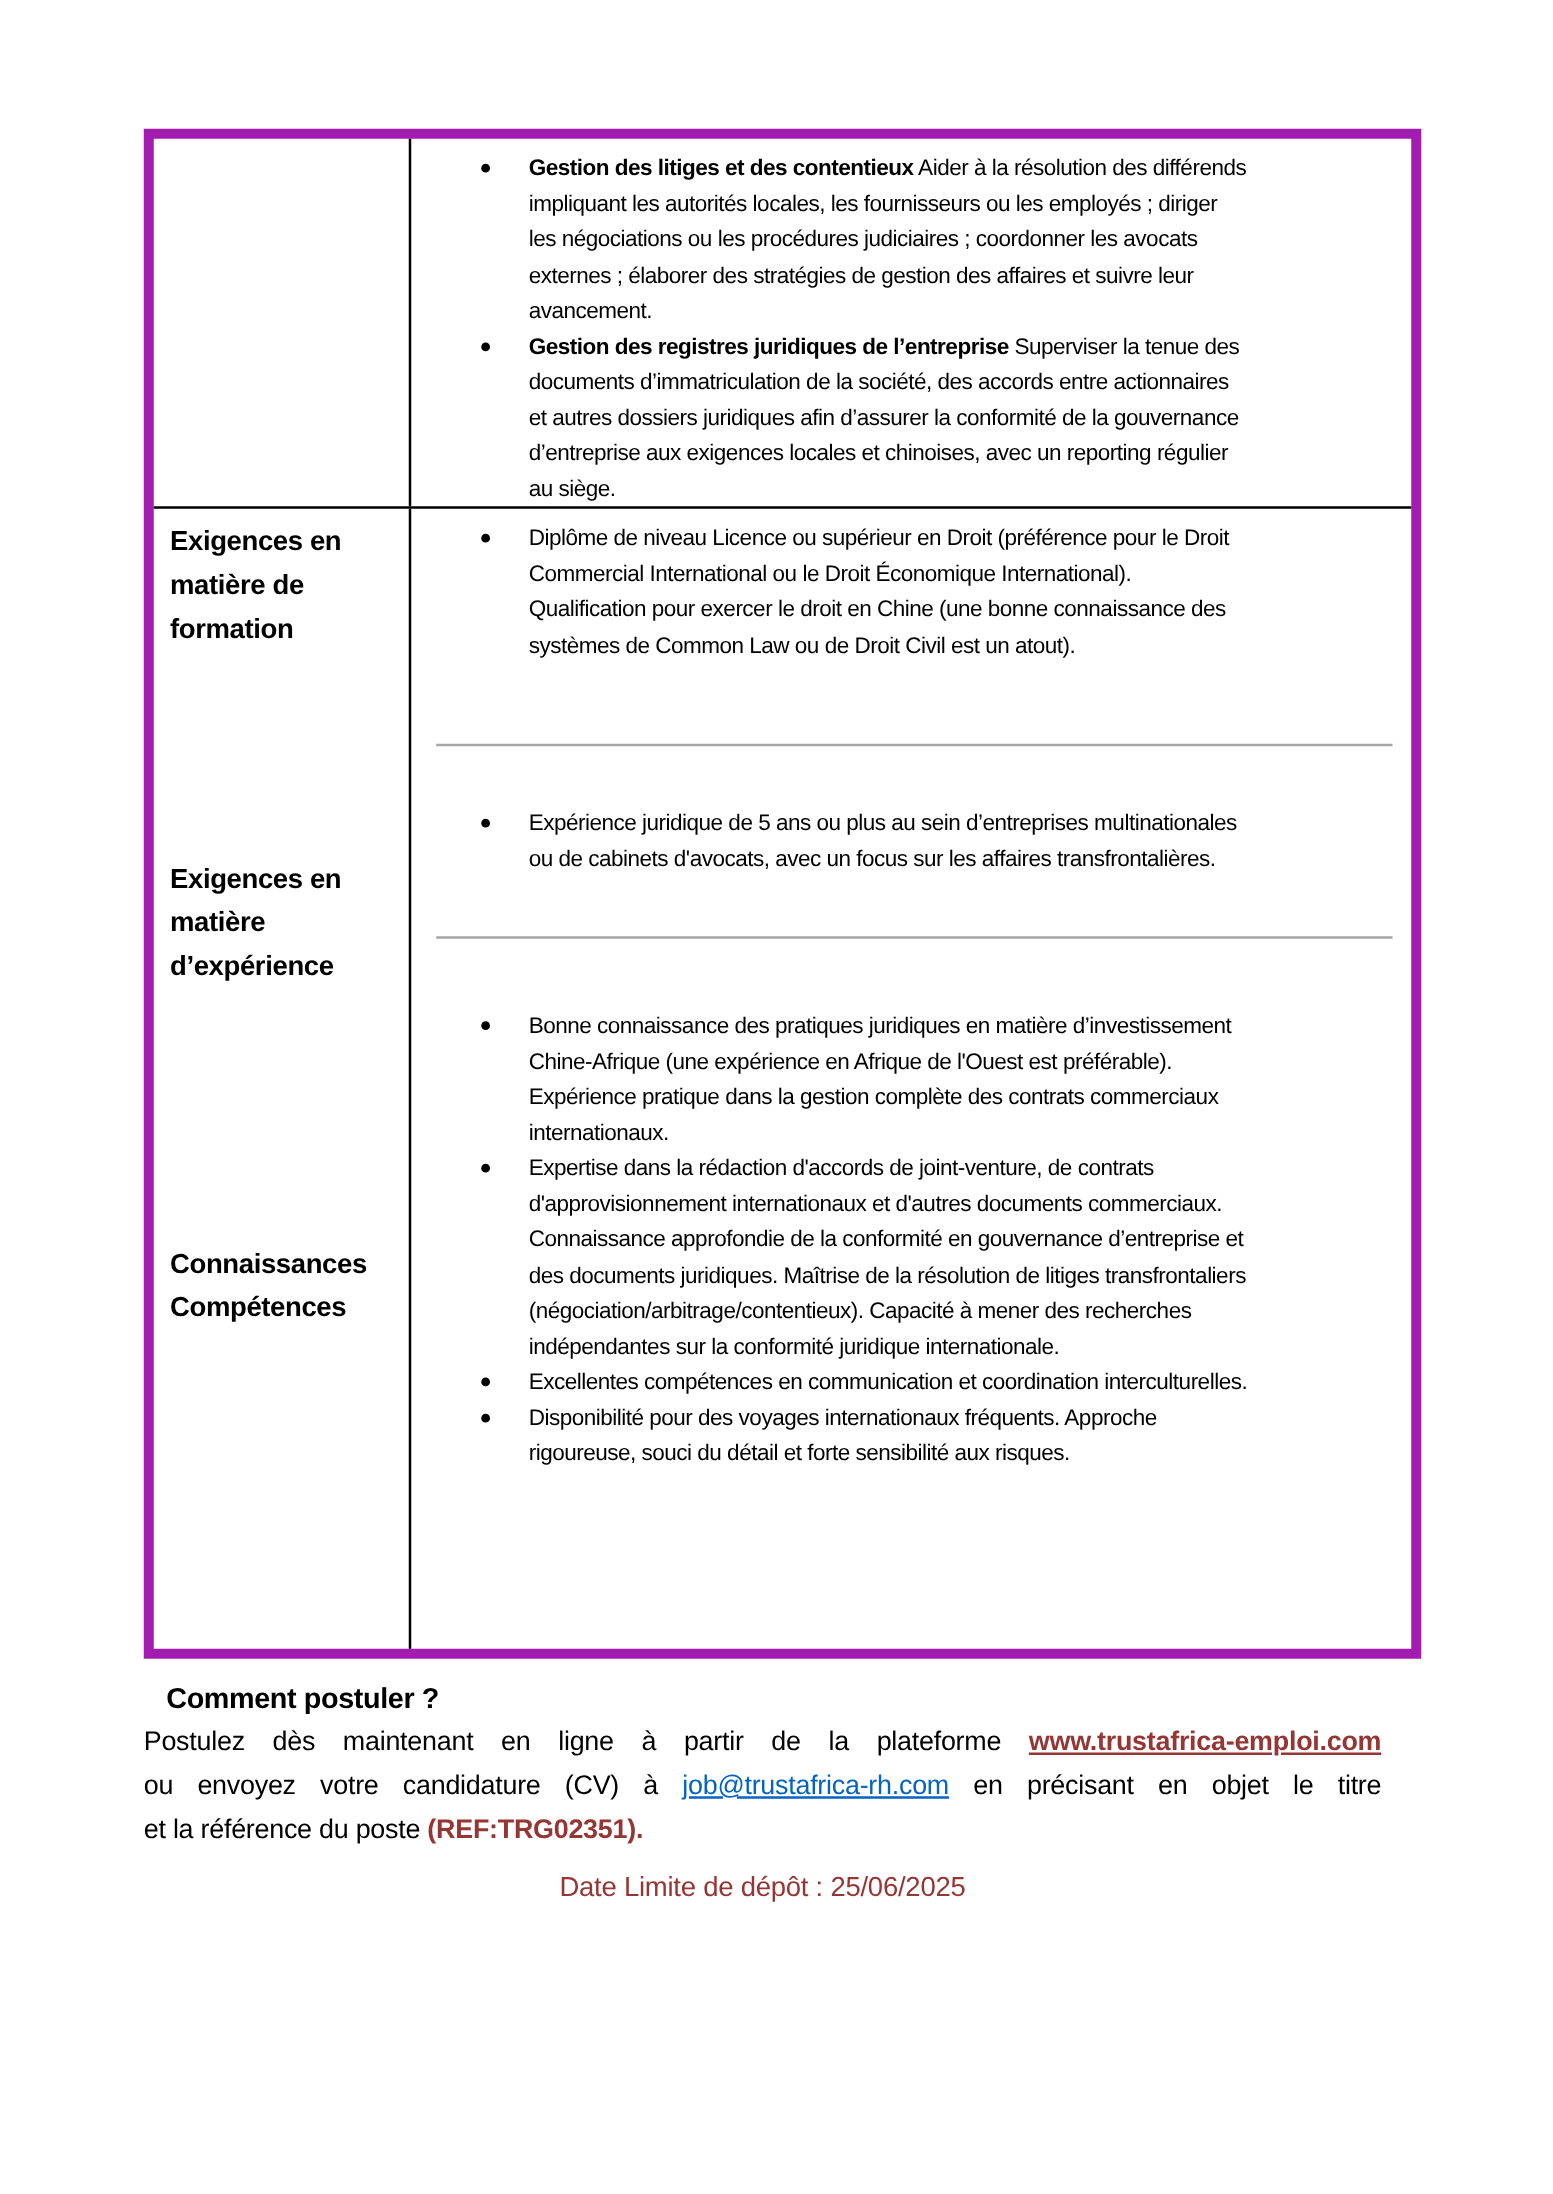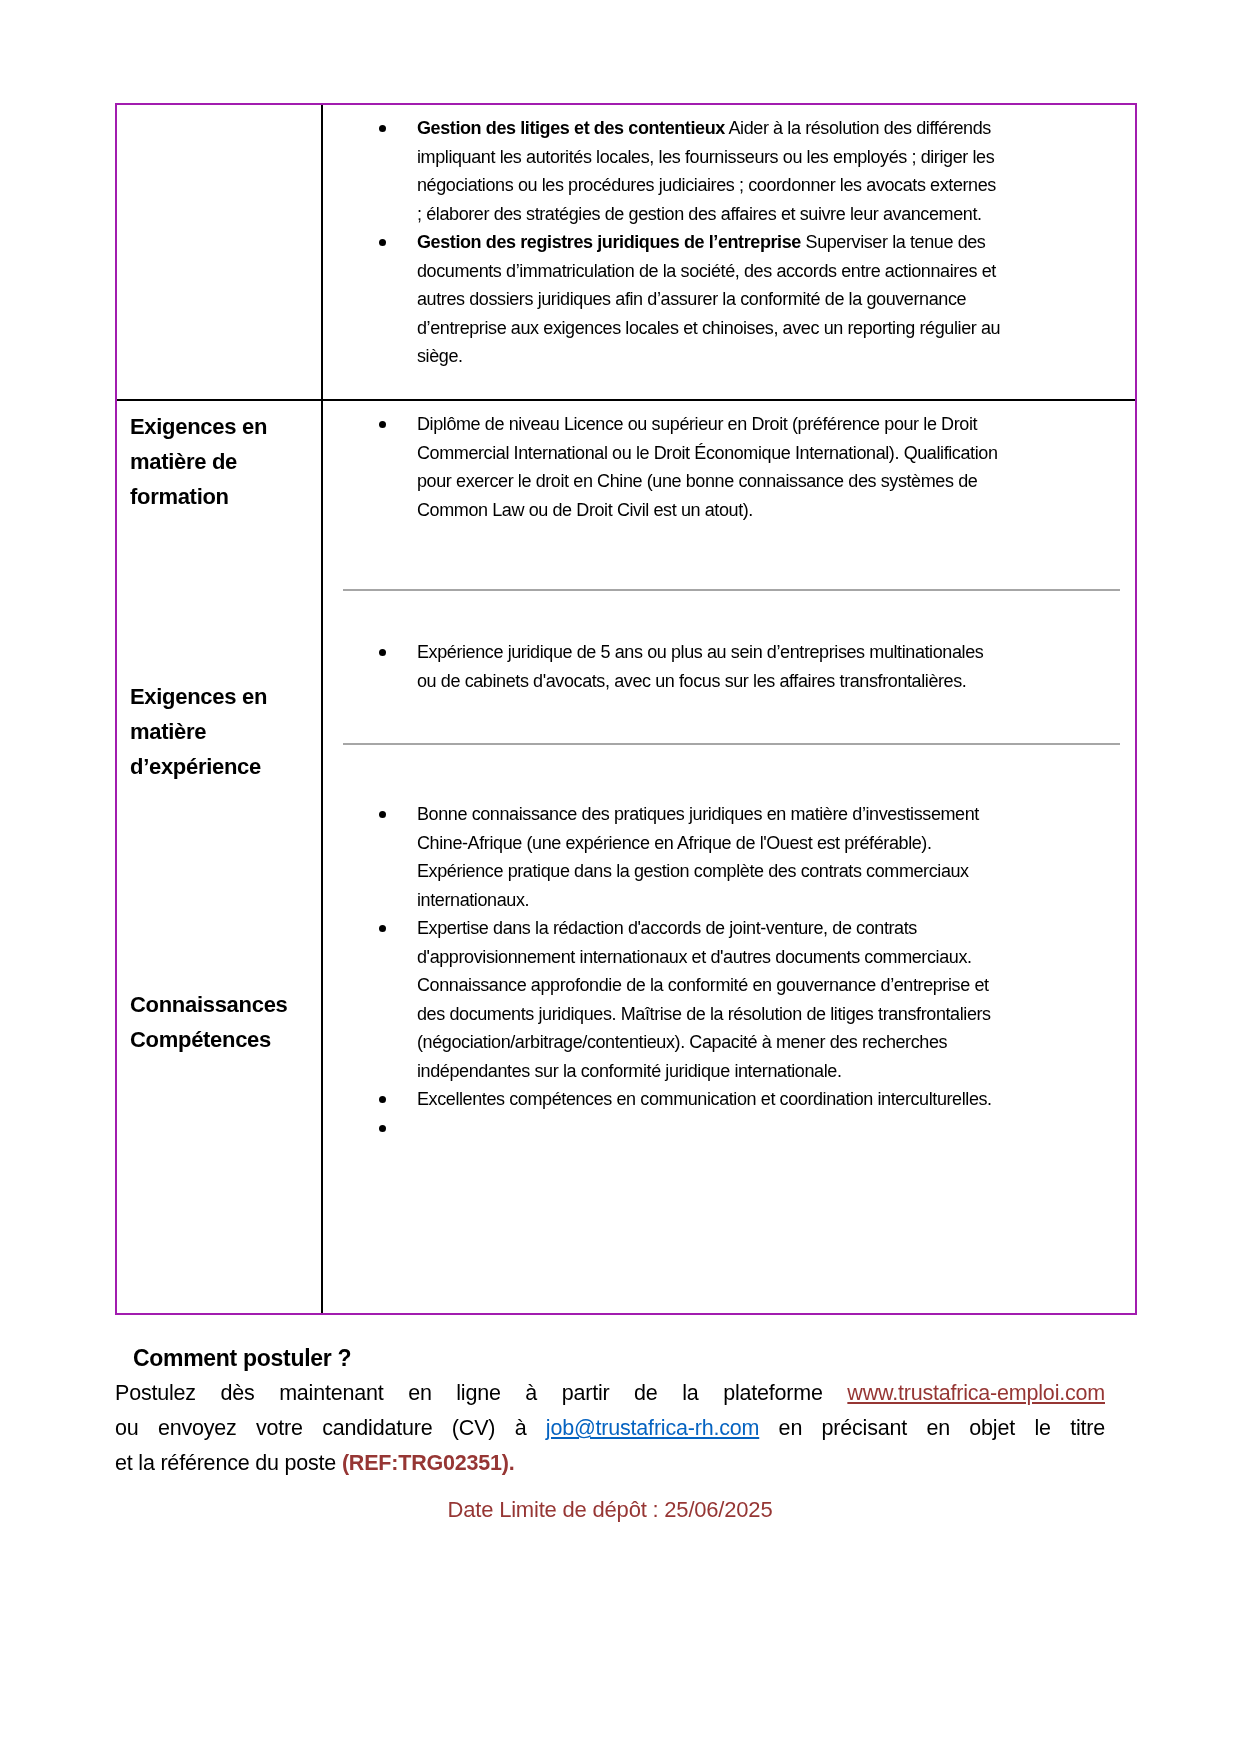--- a/index.html
+++ b/index.html
@@ -4,21 +4,21 @@
 <title>Document</title>
 <style>
   html,body{margin:0;padding:0;background:#ffffff;}
   .page{
     position:relative; width:1242px; height:1755px; background:#fff;
     font-family:"Liberation Sans", sans-serif; color:#000; overflow:hidden;
   }
   
   .doc-table{
     position:absolute; left:115px; top:103px; width:1022px;
-    border:2px solid #a21caf; box-sizing:border-box; background:#fff;
+    border:8px solid #a21caf; box-sizing:border-box; background:#fff;
   }
   .trow{display:flex;}
   .trow2{border-top:2px solid #000;}
   .row1{height:294px;}
   .trow2{height:912px;}
   .label-cell{
     flex:0 0 206px; width:206px; box-sizing:border-box;
     border-right:2px solid #000; padding:8px 6px 0 13px; overflow:hidden;
   }
   .content-cell{flex:1 1 auto; box-sizing:border-box; padding:9px 0 0 0; overflow:hidden;}
@@ -48,21 +48,21 @@
   .apply-heading{
     position:absolute; left:115px; top:1327px; margin:18px;
     font-size:23px; font-weight:bold; letter-spacing:-0.3px;
   }
   .apply-par{
     position:absolute; left:115px; top:1376px; width:990px;
     font-size:21.5px; line-height:35px; letter-spacing:-0.2px;
   }
   .pline{white-space:normal;}
   .pline.pj{text-align:justify; text-align-last:justify;}
-  .link-red{color:var(--accent-red,#963634); font-weight:normal; text-decoration:underline; cursor:pointer;}
+  .link-red{color:var(--accent-red,#963634); font-weight:bold; text-decoration:underline; cursor:pointer;}
   .link-blue{color:var(--link-blue,#0563c1); text-decoration:underline; cursor:pointer;}
   .ref-red{color:var(--accent-red,#963634); font-weight:bold;}
   .deadline{
     position:absolute; left:115px; top:1497px; width:990px; text-align:center;
     font-size:22px; font-weight:normal; letter-spacing:-0.2px;
     color:var(--accent-red,#963634);
   }
 </style>
 </head>
 <body>
@@ -121,20 +121,21 @@
             <li class="bullet-item">
     <span class="dot"></span>
     <span class="btext">Expertise dans la rédaction d'accords de joint-venture, de contrats d'approvisionnement internationaux et d'autres documents commerciaux. Connaissance approfondie de la conformité en gouvernance d’entreprise et des documents juridiques. Maîtrise de la résolution de litiges transfrontaliers (négociation/arbitrage/contentieux). Capacité à mener des recherches indépendantes sur la conformité juridique internationale.</span>
   </li>
             <li class="bullet-item">
     <span class="dot"></span>
     <span class="btext">Excellentes compétences en communication et coordination interculturelles.</span>
   </li>
             <li class="bullet-item">
     <span class="dot"></span>
+    <span class="btext">Disponibilité pour des voyages internationaux fréquents. Approche rigoureuse, souci du détail et forte sensibilité aux risques.</span>
   </li>
           </ul>
       </div>
     </div>
 
   </div>
 
   <h2 class="apply-heading">Comment postuler ?</h2>
 
   <div class="apply-par">

